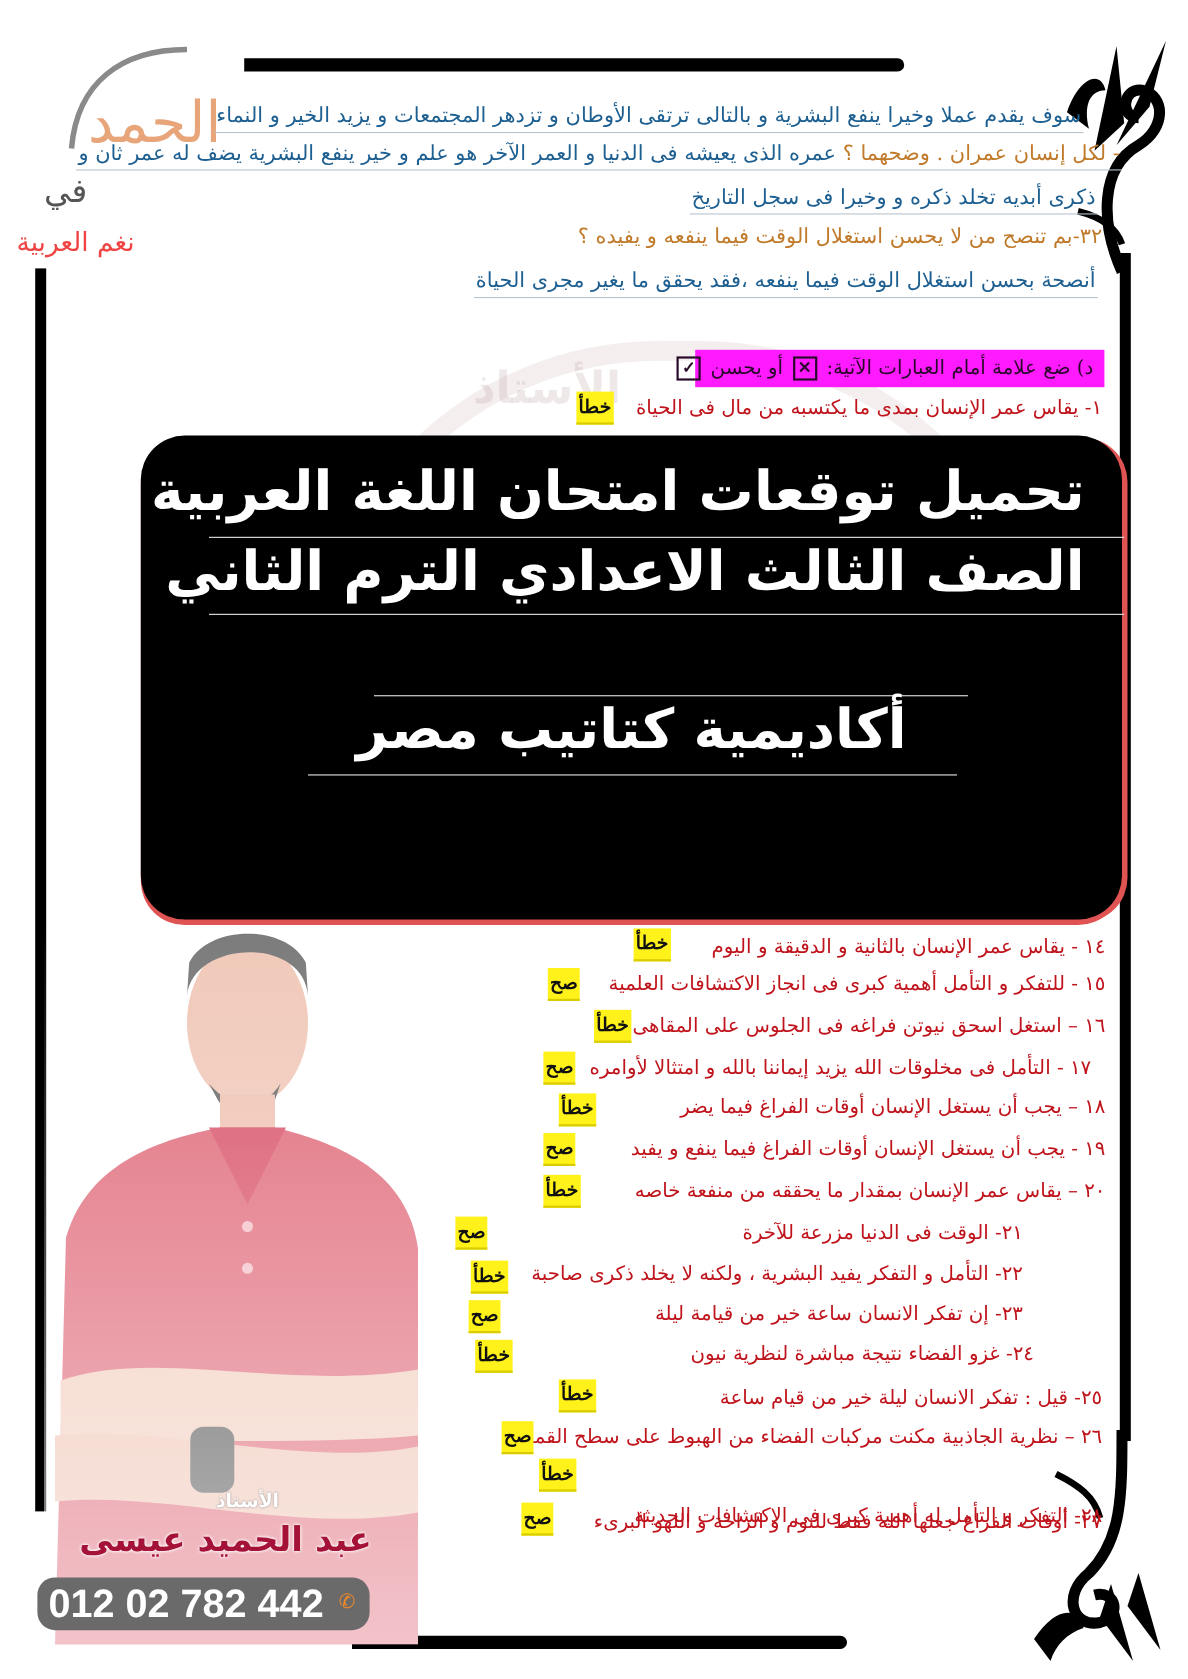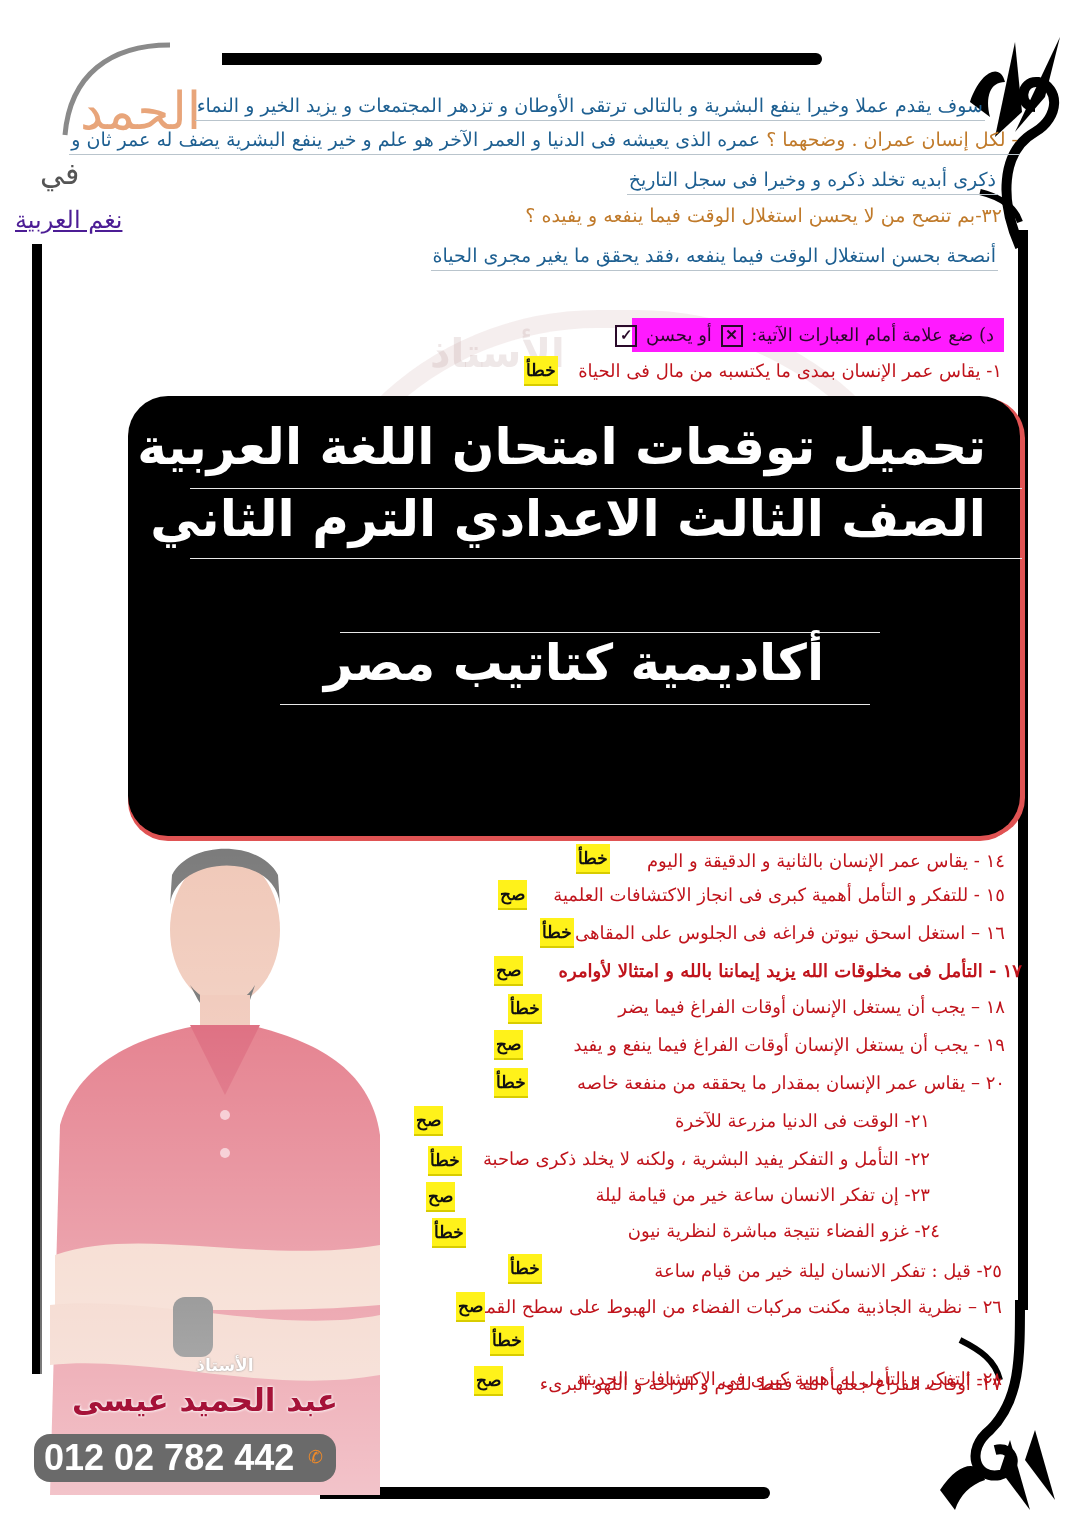--- a/index.html
+++ b/index.html
@@ -97,21 +97,21 @@
   <path d="M0 190 C20 160 40 160 45 180 C30 185 20 195 15 210 Z" fill="#000"></path>
   <path d="M20 40 C40 50 55 60 60 80" fill="none" stroke="#000" stroke-width="6"></path>
 </svg>
 
 <div class="logo">
   <svg width="170" height="210" viewBox="0 0 170 210">
     <path d="M160 20 C100 20 60 50 55 110" fill="none" stroke="#8a8a8a" stroke-width="5"></path>
   </svg>
   <div class="abs" style="left:70px;top:35px;font-family:'DejaVu Serif',serif;font-size:52px;color:#e8a57a;direction:rtl;">الحمد</div>
   <div class="abs" style="left:30px;top:110px;font-family:'DejaVu Serif',serif;font-size:30px;color:#555;direction:rtl;">في</div>
-  <div class="abs" style="left:5px;top:160px;font-family:'DejaVu Serif',serif;font-size:24px;color:#4c1d95;direction:rtl;white-space:nowrap;text-decoration:underline;">نغم العربية</div>
+  <div class="abs" style="left:5px;top:160px;font-family:'DejaVu Serif',serif;font-size:24px;color:#ef4444;direction:rtl;white-space:nowrap;">نغم العربية</div>
 </div>
 
 <div class="watermark"></div>
 <div class="watermark-text">الأستاذ</div>
 
 <div class="line-text blue" style="right:95px;top:90px;">سوف يقدم عملا وخيرا ينفع البشرية و بالتالى ترتقى الأوطان و تزدهر المجتمعات و يزيد الخير و النماء</div>
 <div class="line-text" style="right:60px;top:124px;">
   <span class="orange">- لكل إنسان عمران . وضحهما ؟</span>
   <span class="blue">عمره الذى يعيشه فى الدنيا  و العمر الآخر هو علم و خير ينفع البشرية يضف له عمر ثان و</span>
 </div>
@@ -141,21 +141,21 @@
 
 <div class="item" style="right:75px;top:846px;">١٤ -  يقاس عمر الإنسان بالثانية و الدقيقة و اليوم</div>
 <div class="ans" style="left:576px;top:844px;">خطأ</div>
 
 <div class="item" style="right:75px;top:880px;">١٥ -  للتفكر و التأمل أهمية كبرى فى انجاز الاكتشافات العلمية</div>
 <div class="ans" style="left:498px;top:880px;">صح</div>
 
 <div class="item" style="right:75px;top:918px;">١٦ – استغل اسحق نيوتن فراغه فى الجلوس على المقاهى</div>
 <div class="ans" style="left:540px;top:918px;">خطأ</div>
 
-<div class="item" style="right:58px;top:956px;font-weight:bold;">١٧ -  التأمل فى مخلوقات  الله يزيد إيماننا بالله و امتثالا لأوامره</div>
+<div class="item" style="right:88px;top:956px;">١٧ -  التأمل فى مخلوقات  الله يزيد إيماننا بالله و امتثالا لأوامره</div>
 <div class="ans" style="left:494px;top:956px;">صح</div>
 
 <div class="item" style="right:75px;top:992px;">١٨ – يجب أن يستغل الإنسان أوقات  الفراغ فيما يضر</div>
 <div class="ans" style="left:508px;top:994px;">خطأ</div>
 
 <div class="item" style="right:75px;top:1030px;">١٩ - يجب أن يستغل الإنسان أوقات  الفراغ فيما ينفع و يفيد</div>
 <div class="ans" style="left:494px;top:1030px;">صح</div>
 
 <div class="item" style="right:75px;top:1068px;">٢٠ – يقاس عمر الإنسان بمقدار ما يحققه  من منفعة خاصه</div>
 <div class="ans" style="left:494px;top:1068px;">خطأ</div>

